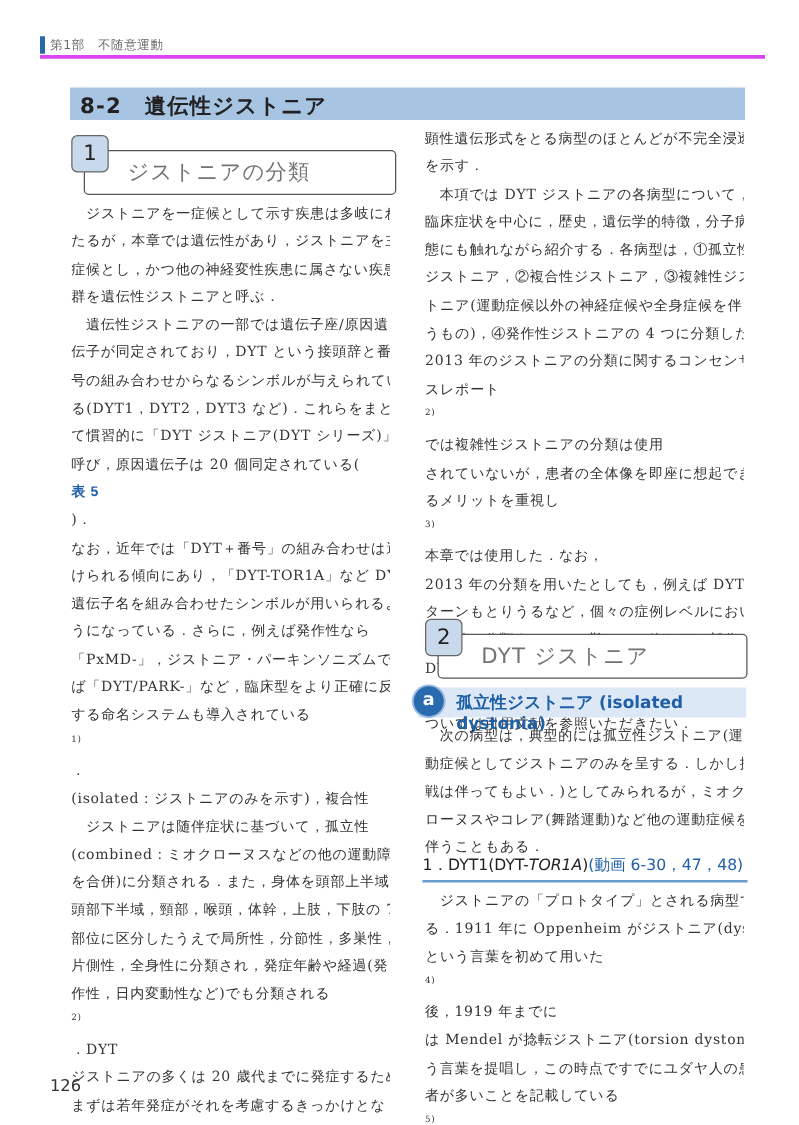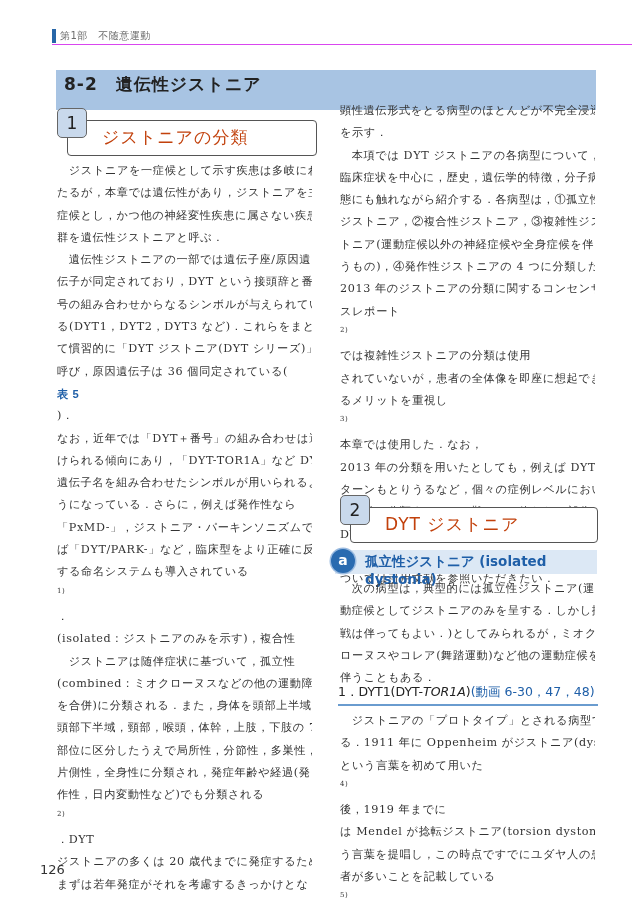--- a/index.html
+++ b/index.html
@@ -2,32 +2,31 @@
 <html><head>
   <meta charset="utf-8">
   <style>
     html, body { margin: 0; padding: 0; }
     body {
       width: 639px; height: 900px; background: #ffffff; position: relative; overflow: hidden;
       font-family: "DejaVu Serif", "Liberation Serif", serif; color: #333333;
     }
     .running-head {
       position: absolute; left: 32px; top: 28px; width: 580px; height: 16px;
-      border-bottom: 1px solid #d946ef;
-      margin-left: 20px;
+      border-bottom: 3px solid #d946ef;
     }
     .running-head .bar {
       position: absolute; left: 0; top: 1px; width: 4px; height: 14px; background: #2867a8;
     }
     .running-head .txt {
       position: absolute; left: 8px; top: 1px; font-size: 10px; color: #6b6b6b;
       font-family: "DejaVu Sans", "Liberation Sans", sans-serif; letter-spacing: 0.5px;
     }
     .chapter-bar {
-      position: absolute; left: 56px; top: 70px; width: 540px; height: 40px;
+      position: absolute; left: 56px; top: 70px; width: 540px; height: 26px;
       background: #a8c4e3;
     }
     .chapter-bar .txt {
       position: absolute; left: 8px; top: 3px; font-size: 17px; font-weight: bold; color: #222;
       font-family: "DejaVu Sans", "Liberation Sans", sans-serif; letter-spacing: 1px;
     }
     .section-head {
       position: absolute; height: 34px;
     }
     .section-head .frame {
@@ -35,21 +34,21 @@
       border: 1.5px solid #555; border-top-left-radius: 0; border-radius: 4px;
       background: #fff;
     }
     .section-head .num {
       position: absolute; left: 0; top: 0; width: 28px; height: 28px;
       background: #c9d9ec; border: 1.5px solid #666; border-radius: 5px;
       font-family: "DejaVu Sans", "Liberation Sans", sans-serif; font-size: 17px; color: #222;
       text-align: center; line-height: 28px; z-index: 2;
     }
     .section-head .title {
-      position: absolute; left: 45px; top: 18px; font-size: 17px; color: #c2410c;
+      position: absolute; left: 45px; top: 18px; font-size: 17px; color: #737373;
       font-family: "DejaVu Sans", "Liberation Sans", sans-serif; z-index: 2; letter-spacing: 1px;
     }
     .col {
       position: absolute; width: 255px; font-size: 11.2px; line-height: 22.3px;
       text-align: justify; letter-spacing: 0.6px;
     }
     .col .lines span { display: block; white-space: nowrap; overflow: hidden; }
     sup { font-size: 7px; vertical-align: super; line-height: 0; }
     .blue { color: #1f5fa8; font-weight: bold; font-family: Liberation Sans, sans-serif; }
     .sub-head {
@@ -101,21 +100,21 @@
     <span>　ジストニアを一症候として示す疾患は多岐にわ</span>
     <span>たるが，本章では遺伝性があり，ジストニアを主</span>
     <span>症候とし，かつ他の神経変性疾患に属さない疾患</span>
     <span>群を遺伝性ジストニアと呼ぶ．</span>
     <span>　遺伝性ジストニアの一部では遺伝子座/原因遺</span>
     <span>伝子が同定されており，DYT という接頭辞と番</span>
     <span>号の組み合わせからなるシンボルが与えられてい</span>
     <span>る(DYT1，DYT2，DYT3 など)．これらをまとめ</span>
     <span>て慣習的に「DYT ジストニア(DYT シリーズ)」と</span>
     <span>
-        <span>呼び，原因遺伝子は 36 個同定されている(</span>
+        <span>呼び，原因遺伝子は 20 個同定されている(</span>
         <span class="blue">表 5</span>
         <span>)．</span>
       </span>
     <span>なお，近年では「DYT＋番号」の組み合わせは避</span>
     <span>けられる傾向にあり，「DYT-TOR1A」など DYT と</span>
     <span>遺伝子名を組み合わせたシンボルが用いられるよ</span>
     <span>うになっている．さらに，例えば発作性なら</span>
     <span>「PxMD-」，ジストニア・パーキンソニズムであれ</span>
     <span>ば「DYT/PARK-」など，臨床型をより正確に反映</span>
     <span><span>する命名システムも導入されている</span><sup>1)</sup><span>．</span></span>

